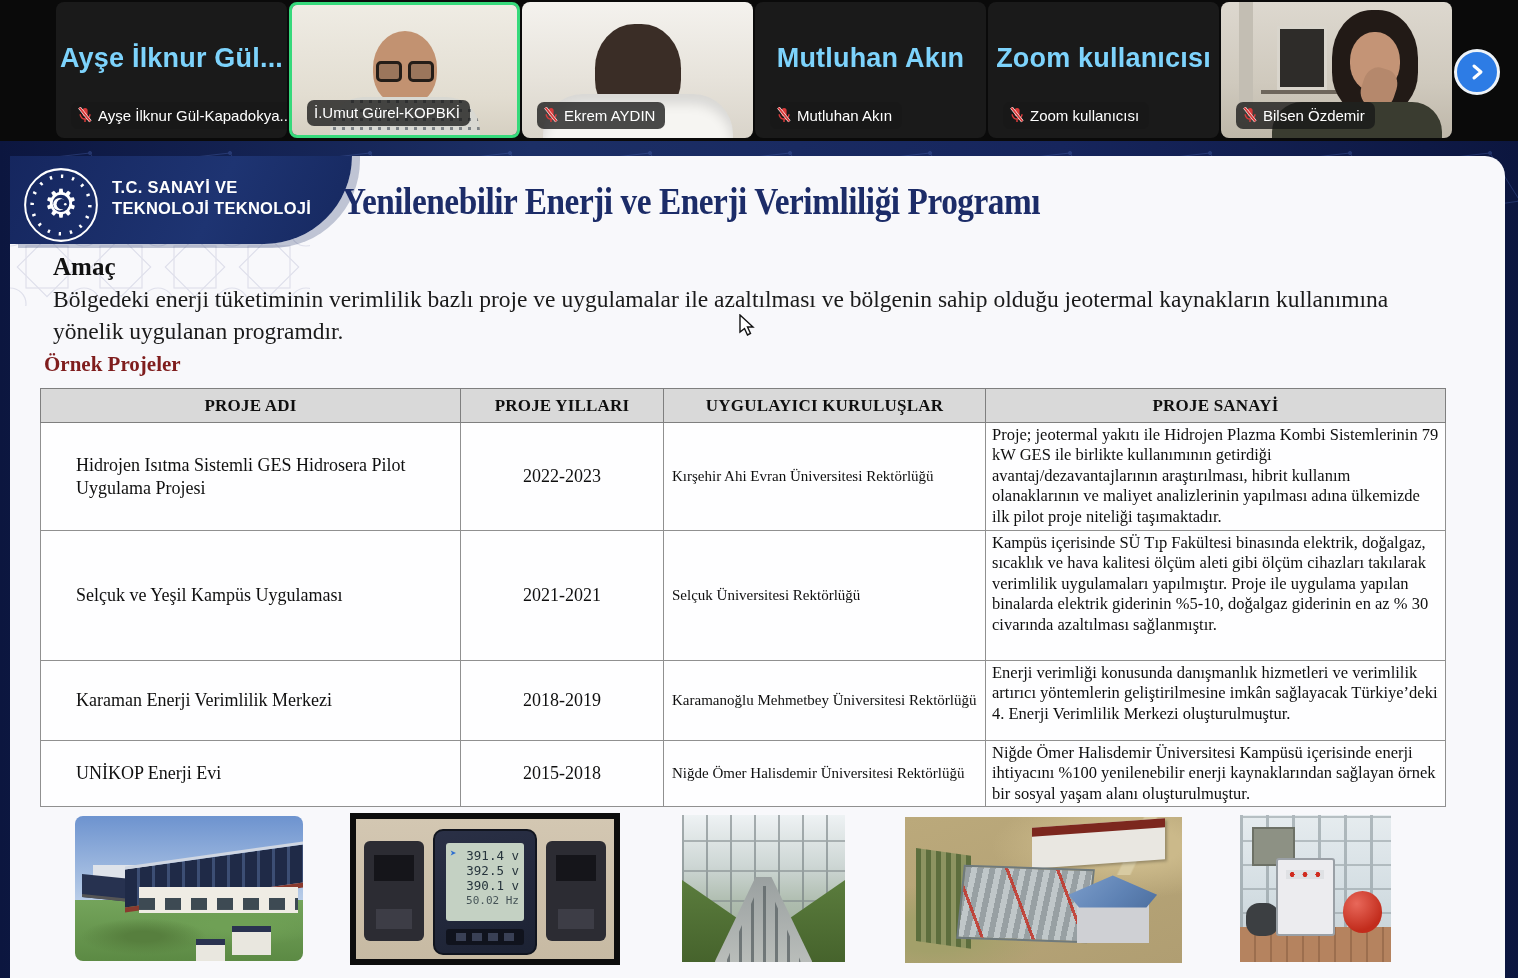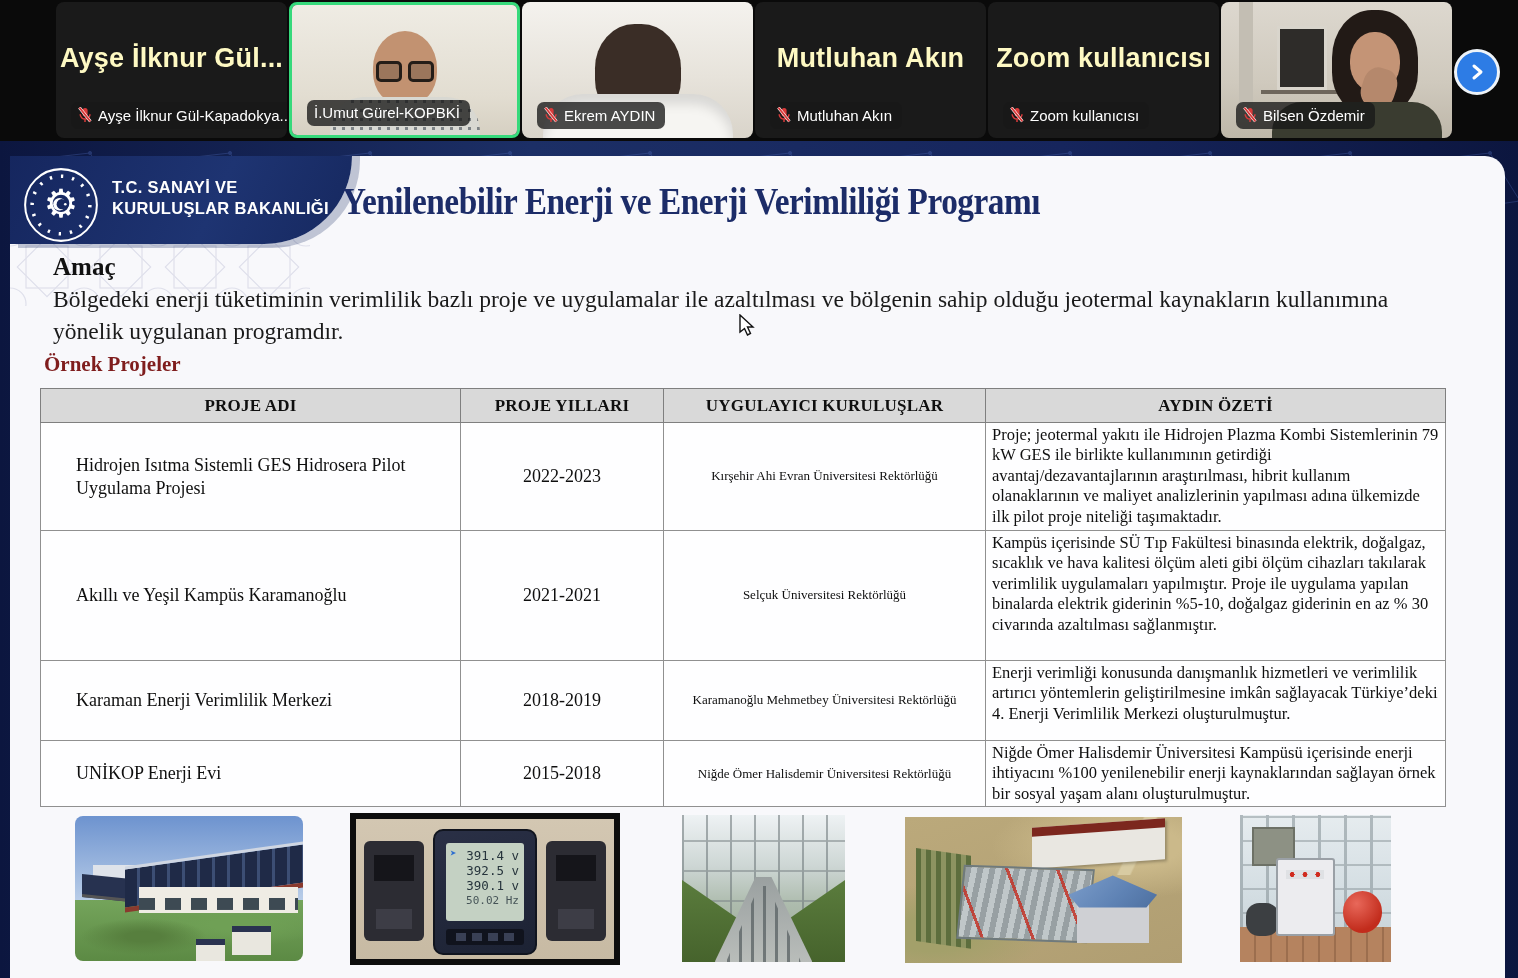--- a/index.html
+++ b/index.html
@@ -6,21 +6,21 @@
   .screen{position:relative;width:1518px;height:978px;overflow:hidden;
           font-family:"Liberation Sans",sans-serif;background:#0a0a0a;}
 
   
   .strip{position:absolute;top:0;left:0;width:1518px;height:141px;background:#0a0a0a;}
   .tiles{position:absolute;top:2px;left:56px;display:flex;gap:2px;}
   .tile{position:relative;width:231px;height:136px;background:#1a1a1a;border-radius:8px;
         overflow:hidden;box-sizing:border-box;flex:none;}
   .tile.active{border:3px solid #36d97b;}
   .bigname{position:absolute;top:0;left:0;right:0;bottom:24px;display:flex;
-           align-items:center;justify-content:center;color:#fef9c3;font-weight:bold;
+           align-items:center;justify-content:center;color:#7dd3fc;font-weight:bold;
            font-size:27px;letter-spacing:.2px;white-space:nowrap;}
   .plate{position:absolute;left:15px;bottom:9px;display:flex;align-items:center;gap:6px;
          background:rgba(24,24,24,.78);color:#fff;font-size:15px;line-height:1;
          padding:5px 10px 6px 7px;border-radius:7px;white-space:nowrap;}
   .micoff{flex:none;display:block;}
   
   .vid{position:absolute;inset:0;}
   .vid.ekrem{background:linear-gradient(180deg,#f4f2ee 0%,#e7e3db 55%,#d9d4ca 100%);}
   .vid.ekrem .head{position:absolute;left:50%;top:22px;transform:translateX(-50%);
       width:86px;height:96px;border-radius:46% 46% 42% 42%;background:#3a2d26;}
@@ -81,21 +81,21 @@
   table.proj{position:absolute;left:30px;top:232px;width:1405px;border-collapse:collapse;
       table-layout:fixed;font-family:"Liberation Serif",serif;color:#0f0f0f;
       background:rgba(255,255,255,.82);}
   table.proj col.c1{width:420px;} table.proj col.c2{width:203px;}
   table.proj col.c3{width:322px;} table.proj col.c4{width:460px;}
   table.proj th{background:#d9d9d9;border:1px solid #7f7f7f;font-size:17px;
       font-weight:bold;height:31px;text-align:center;letter-spacing:.2px;}
   table.proj td{border:1px solid #909090;font-size:18px;padding:2px 8px;vertical-align:middle;}
   table.proj td.name{text-align:left;line-height:1.25;padding-left:35px;}
   table.proj td.years{text-align:center;}
-  table.proj td.org{text-align:center;font-size:13px;line-height:1.25;}
+  table.proj td.org{text-align:left;font-size:15px;line-height:1.25;}
   table.proj td.org.nowrap{white-space:nowrap;overflow:visible;}
   table.proj td.sum{font-size:16.5px;line-height:1.24;vertical-align:top;padding:2px 6px;}
   tr.r1{height:108px;} tr.r2{height:130px;} tr.r3{height:80px;} tr.r4{height:62px;}
 
   
   .photo{position:absolute;overflow:hidden;}
   .p1{left:65px;top:660px;width:228px;height:145px;border-radius:8px;
       box-shadow:inset 0 0 14px 9px rgba(248,248,251,.95);}
   .p1 .sky{position:absolute;inset:0 0 42% 0;background:linear-gradient(180deg,#6d93cf,#b9cde8);}
   .p1 .far{position:absolute;left:8%;top:34%;width:34%;height:12%;background:#dfe3ea;
@@ -346,21 +346,21 @@
           <circle cx="50" cy="50" r="46" fill="none" stroke="#fff" stroke-width="2.6"></circle>
           <circle cx="50" cy="50" r="37" fill="none" stroke="#fff" stroke-width="4.5" stroke-dasharray="3 11.5"></circle>
           <text x="50" y="66" font-size="50" text-anchor="middle" fill="#fff">⚙</text>
           <circle cx="50" cy="49" r="10" fill="#182960"></circle>
           <circle cx="48" cy="49" r="8" fill="#fff"></circle>
           <circle cx="51" cy="49" r="6.6" fill="#182960"></circle>
           <circle cx="55.5" cy="49" r="1.7" fill="#fff"></circle>
         </svg>
         <div class="ministry">
           <div>T.C. SANAYİ VE</div>
-          <div>KURULUŞLAR BAKANLIĞI</div>
+          <div>TEKNOLOJİ TEKNOLOJİ</div>
         </div>
       </div>
 
       <div class="slidetitle">Yenilenebilir Enerji ve Enerji Verimliliği Programı</div>
 
       <div class="h-amac">Amaç</div>
       <div class="amac-text">Bölgedeki enerji tüketiminin verimlilik bazlı proje ve uygulamalar ile azaltılması ve bölgenin sahip olduğu jeotermal kaynakların kullanımına yönelik uygulanan programdır.</div>
       <div class="h-projeler">Örnek Projeler</div>
 
       <table class="proj">
@@ -368,32 +368,32 @@
             <col class="c1">
             <col class="c2">
             <col class="c3">
             <col class="c4">
           </colgroup>
         <thead>
           <tr>
             <th>PROJE ADI</th>
             <th>PROJE YILLARI</th>
             <th>UYGULAYICI KURULUŞLAR</th>
-            <th>AYDIN ÖZETİ</th>
+            <th>PROJE SANAYİ</th>
           </tr>
         </thead>
         <tbody>
           <tr class="r1">
             <td class="name">Hidrojen Isıtma Sistemli GES Hidrosera Pilot Uygulama Projesi</td>
             <td class="years">2022-2023</td>
             <td class="org nowrap">Kırşehir Ahi Evran Üniversitesi Rektörlüğü</td>
             <td class="sum">Proje; jeotermal yakıtı ile Hidrojen Plazma Kombi Sistemlerinin 79 kW GES ile birlikte kullanımının getirdiği avantaj/dezavantajlarının araştırılması, hibrit kullanım olanaklarının ve maliyet analizlerinin yapılması adına ülkemizde ilk pilot proje niteliği taşımaktadır.</td>
           </tr>
           <tr class="r2">
-            <td class="name">Akıllı ve Yeşil Kampüs Karamanoğlu</td>
+            <td class="name">Selçuk ve Yeşil Kampüs Uygulaması</td>
             <td class="years">2021-2021</td>
             <td class="org nowrap">Selçuk Üniversitesi Rektörlüğü</td>
             <td class="sum">Kampüs içerisinde SÜ Tıp Fakültesi binasında elektrik, doğalgaz, sıcaklık ve hava kalitesi ölçüm aleti gibi ölçüm cihazları takılarak verimlilik uygulamaları yapılmıştır. Proje ile uygulama yapılan binalarda elektrik giderinin %5-10, doğalgaz giderinin en az  % 30 civarında azaltılması sağlanmıştır.</td>
           </tr>
           <tr class="r3">
             <td class="name">Karaman Enerji Verimlilik Merkezi</td>
             <td class="years">2018-2019</td>
             <td class="org">Karamanoğlu Mehmetbey Üniversitesi Rektörlüğü</td>
             <td class="sum">Enerji verimliği konusunda danışmanlık hizmetleri ve verimlilik artırıcı yöntemlerin geliştirilmesine imkân sağlayacak Türkiye’deki 4. Enerji Verimlilik Merkezi oluşturulmuştur.</td>
           </tr>

